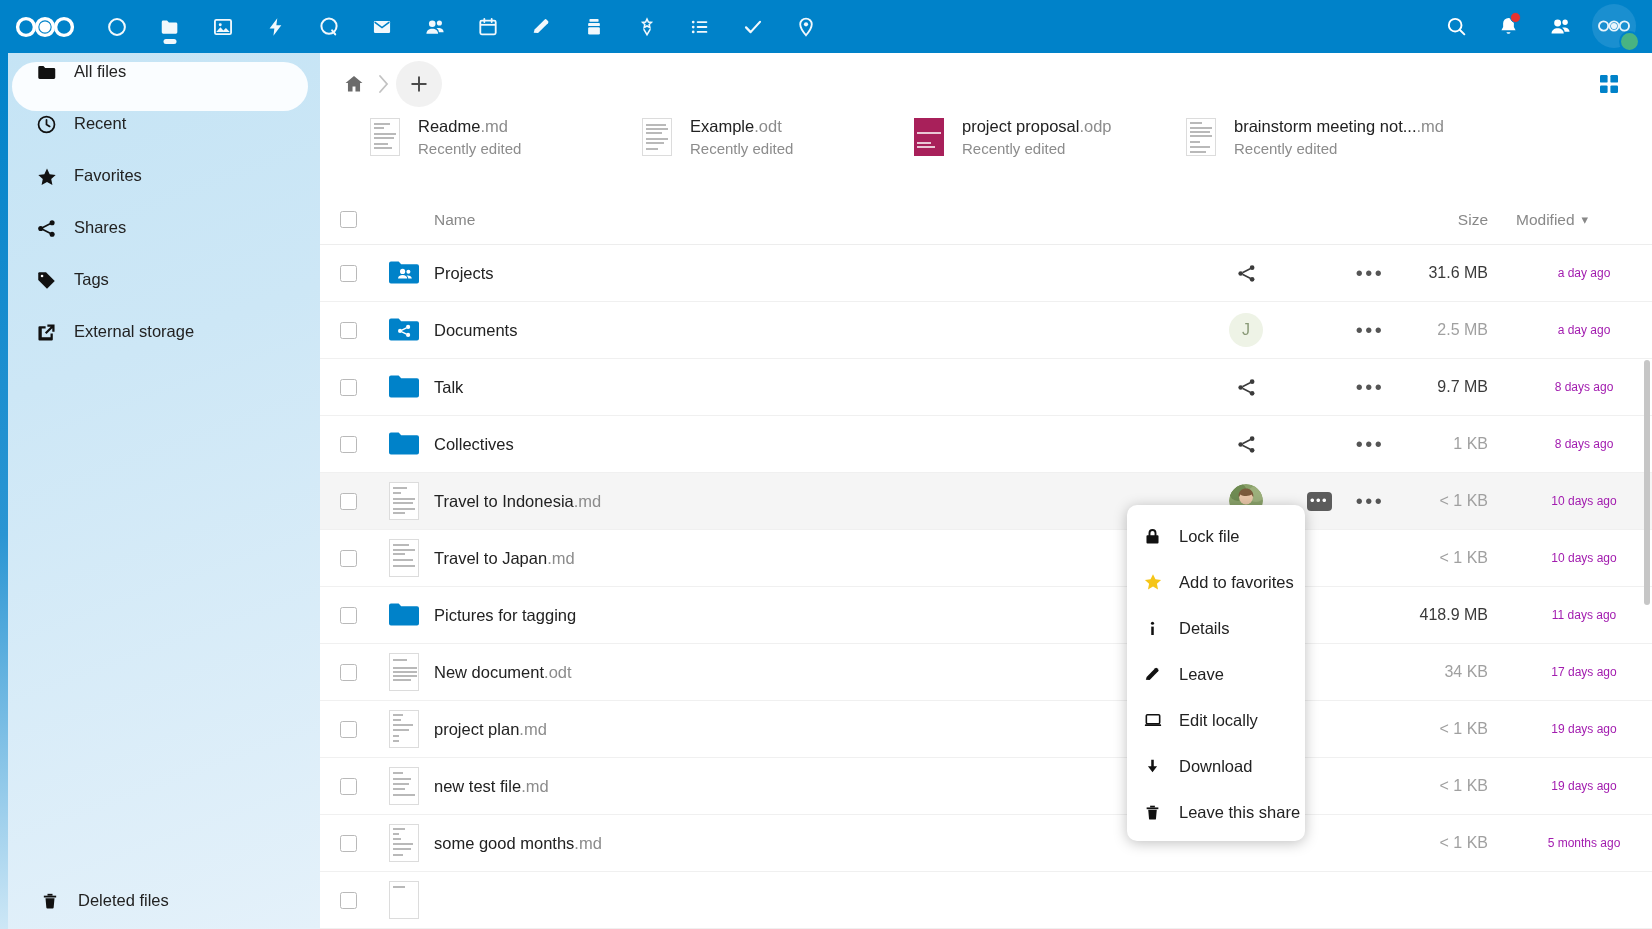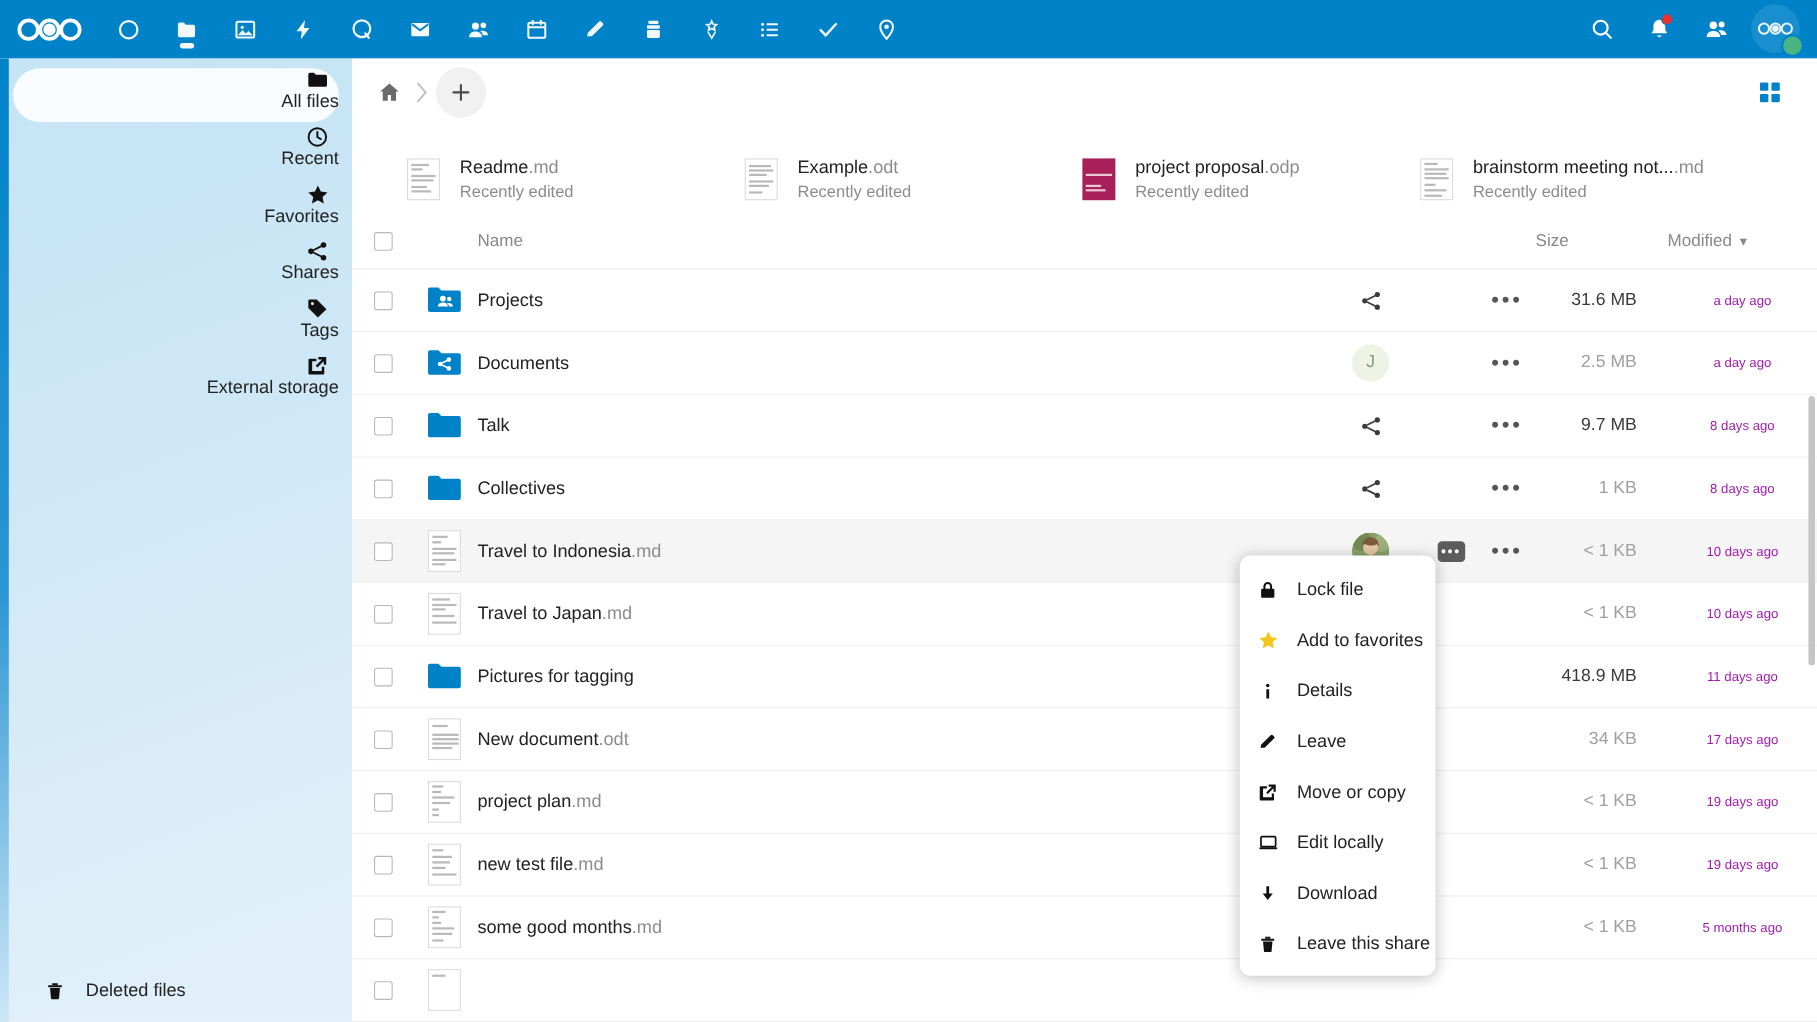--- a/index.html
+++ b/index.html
@@ -58,27 +58,26 @@
     background: linear-gradient(160deg, #c5e4f5 0%, #cde7f6 35%, #e4f1fa 100%);
     padding-top: 9px;
     overflow: hidden;
   }
   #sidebar::before {
     content: ""; position: absolute; left: 0; top: 0; width: 8px; height: 100%;
     background: linear-gradient(180deg,#0082c9 0%, #2a95d3 55%, #cde7f6 100%);
   }
   .nav-item {
     height: 49px; margin: 0 12px 3px 12px;
-    display: flex; align-items: flex-end;
+    display: flex; align-items: flex-start;
     border-radius: 25px;
     padding-left: 24px;
     cursor: pointer;
     color: #222;
     font-size: 16.5px;
-    flex-direction: column;
   }
   .nav-item.active { background: #fafdff; }
   .nav-item .ni-icon { width: 30px; display: flex; align-items: center; justify-content: flex-start; }
   .nav-item .ni-label { margin-left: 8px; }
   #sidebar-footer { position: absolute; bottom: 0; left: 4px; width: 320px; padding-bottom: 2px; }
   .foot-item {
     height: 49px; margin: 0 12px 2px 12px;
     display: flex; align-items: center; padding-left: 24px;
     border-radius: 25px; cursor: pointer; font-size: 16.5px; color: #222;
   }
@@ -100,21 +99,21 @@
     width: 46px; height: 46px; border-radius: 50%;
     background: #f1f1f1; display: flex; align-items: center; justify-content: center;
     cursor: pointer; margin-left: 2px;
   }
   #grid-toggle {
     position: absolute; right: 24px; top: 50%; transform: translateY(-50%);
     width: 38px; height: 38px; display: flex; align-items: center; justify-content: center; cursor: pointer;
   }
 
   
-  #recent-row { display: flex; padding: 0 0 0 44px; height: 70px; align-items: flex-end; gap: 35px; }
+  #recent-row { display: flex; padding: 0 0 0 44px; height: 70px; align-items: flex-start; }
   .rec-card { display: flex; align-items: center; width: 272px; cursor: pointer; }
   .rec-thumb {
     width: 42px; height: 44px; flex: none;
     display: flex; align-items: center; justify-content: center;
   }
   .rec-text { margin-left: 12px; overflow: hidden; }
   .rec-name { font-size: 16.5px; color: #222; white-space: nowrap; }
   .rec-name .ext { color: #8c8c8c; }
   .rec-sub { font-size: 15px; color: #8c8c8c; margin-top: 4px; white-space: nowrap; }
 
@@ -138,21 +137,21 @@
   }
   .c-icon { width: 55px; display: flex; align-items: center; justify-content: center; flex: none; }
   .c-name { flex: 1; font-size: 16.5px; color: #222; padding-left: 3px; overflow: hidden; white-space: nowrap; }
   .c-name .ext { color: #8c8c8c; }
   .c-share { width: 96px; display: flex; align-items: center; justify-content: center; flex: none; }
   .c-comment { width: 50px; display: flex; align-items: center; justify-content: center; flex: none; }
   .c-menu { width: 52px; display: flex; align-items: center; justify-content: center; flex: none; }
   .c-size { width: 96px; text-align: right; font-size: 16px; color: #a0a0a0; flex: none; padding-right: 4px; }
   .c-size.strong { color: #3a3a3a; }
   .c-mod { width: 160px; text-align: center; font-size: 12px; color: #a21caf; flex: none; padding-left: 24px; }
-  .head-size { width: 96px; flex: none; padding-right: 4px; }
+  .head-size { width: 96px; text-align: right; flex: none; padding-right: 4px; }
   .head-mod { width: 160px; text-align: left; flex: none; padding-left: 24px; display: flex; align-items: center; cursor: pointer; }
   .head-name { flex: 1; padding-left: 3px; }
   .dots { letter-spacing: 2.5px; color: #555; font-size: 20px; line-height: 10px; }
 
   .avatar-initial {
     width: 34px; height: 34px; border-radius: 50%;
     background: #eef3e6; color: #8a9a78;
     display: flex; align-items: center; justify-content: center;
     font-size: 16px;
   }
@@ -882,29 +881,20 @@
   <div class="ctx-item">
     <span class="ctx-ico">
       <svg width="19" height="19" viewBox="0 0 24 24">
           <path d="M3.6 18.6l1-3.6L15.4 4.2a1.7 1.7 0 012.4 0l1.4 1.4a1.7 1.7 0 010 2.4L8.4 18.8z" fill="#111"></path>
         </svg>
     </span>
     <span class="ctx-lbl">Leave</span>
   </div>
   <div class="ctx-item">
     <span class="ctx-ico">
-      <svg width="19" height="19" viewBox="0 0 24 24">
-          <path d="M4 4.8h7v2.6H6.6v10h10V13h2.6v7a1.2 1.2 0 01-1.2 1.2H4A1.2 1.2 0 012.8 20V6a1.2 1.2 0 011.2-1.2z" fill="#111"></path>
-          <path d="M13 2.8h8.2V11h-2.6V7.2l-6.6 6.6-1.8-1.8 6.6-6.6H13z" fill="#111"></path>
-        </svg>
-    </span>
-    <span class="ctx-lbl">Move or copy</span>
-  </div>
-  <div class="ctx-item">
-    <span class="ctx-ico">
       <svg width="20" height="20" viewBox="0 0 24 24">
           <rect x="4" y="5.6" width="16" height="10.8" rx="1.3" fill="none" stroke="#111" stroke-width="1.9"></rect>
           <rect x="2.2" y="17.2" width="19.6" height="2" rx="1" fill="#111"></rect>
         </svg>
     </span>
     <span class="ctx-lbl">Edit locally</span>
   </div>
   <div class="ctx-item">
     <span class="ctx-ico">
       <svg width="19" height="19" viewBox="0 0 24 24">

